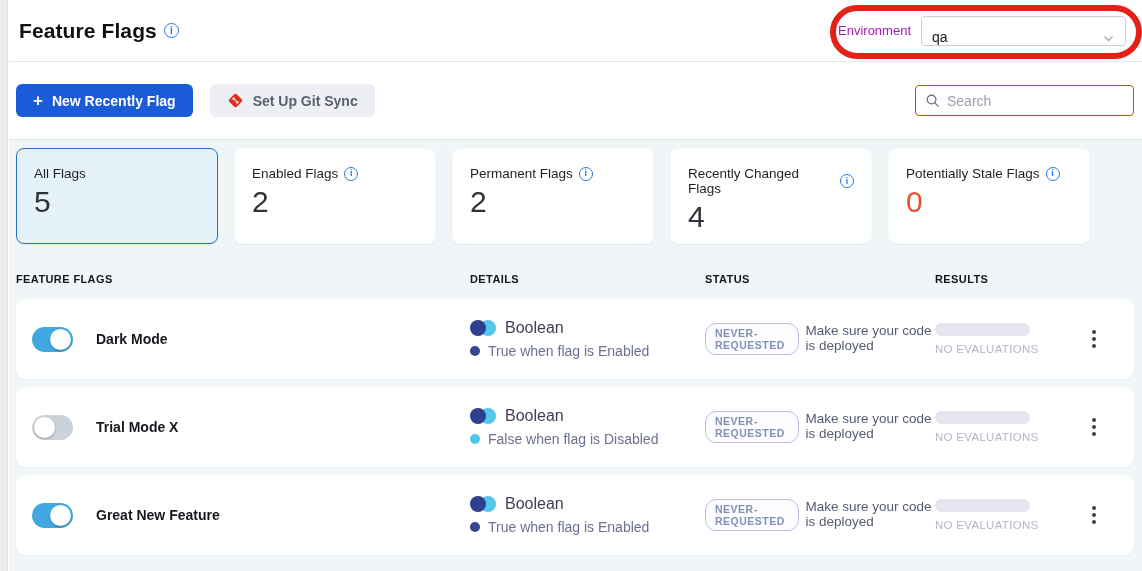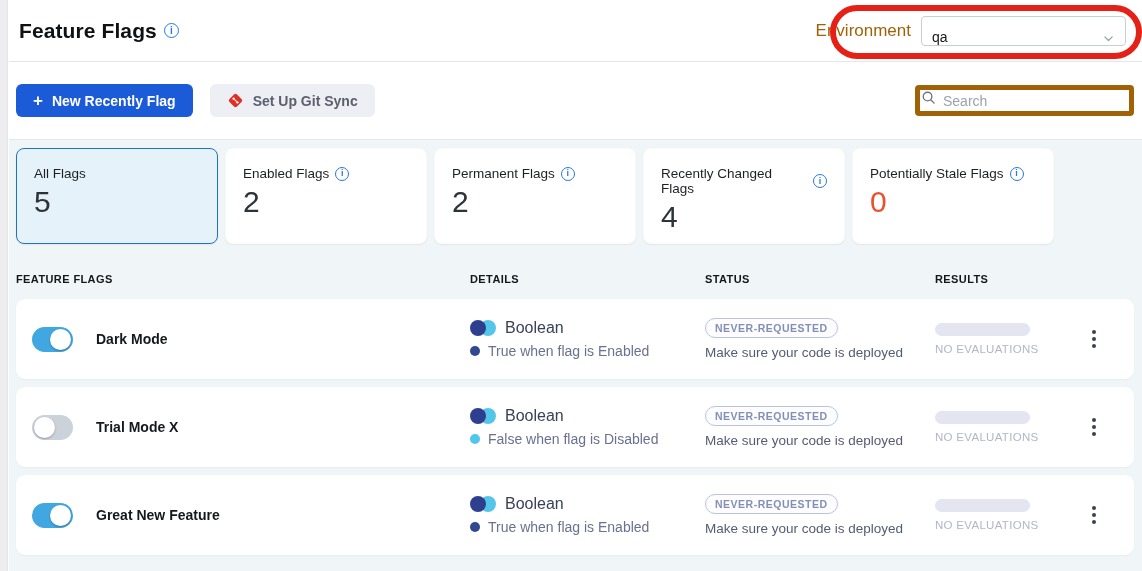--- a/index.html
+++ b/index.html
@@ -16,50 +16,50 @@
     display:flex; align-items:center; justify-content:space-between;
     padding:0 10px; position:relative; flex:0 0 auto; }
   .page-title-wrap { display:flex; align-items:center; gap:7px; }
   .page-title { font-size:21px; font-weight:700; color:#101114; letter-spacing:.1px; }
   .info-icon { display:inline-flex; align-items:center; justify-content:center;
     width:15px; height:15px; border:1.5px solid #2779e0; border-radius:50%;
     color:#2779e0; font-size:10px; font-weight:700; line-height:1; flex:0 0 auto; }
   .info-icon.small { width:14px; height:14px; font-size:9px; }
 
   .env-group { display:flex; align-items:center; gap:10px; margin-right:6px; }
-  .env-label { font-size:17px; color:#a16207; }
+  .env-label { font-size:13px; color:#a21caf; }
   .env-select { width:205px; height:30px; border:1px solid #c9ced6; border-radius:4px;
     background:#fff; display:flex; align-items:flex-end; justify-content:space-between;
     padding:0 10px; cursor:pointer; }
   .env-value { font-size:14px; color:#14161a; }
 
   .annotation { position:absolute; left:821px; top:5px; width:312px; height:54px;
     border:6px solid var(--annotation,#e42017); border-radius:28px;
     pointer-events:none; z-index:6; }
 
   
   .toolbar { height:78px; background:#fff; border-bottom:1px solid #e4e7ea;
     display:flex; align-items:center; padding:0 8px 0 7px; gap:17px; flex:0 0 auto; }
   .btn { height:33px; border:none; border-radius:6px; display:flex; align-items:center;
     gap:9px; font-family:inherit; font-size:14px; font-weight:700; padding:0 17px; cursor:pointer; }
   .btn-primary { background:var(--primary,#1c5bd8); color:#fff; }
   .btn-primary .plus { font-size:17px; font-weight:600; line-height:1; margin-top:-1px; }
   .btn-git { background:#edeff5; color:#5b606b; }
 
   .search-box { margin-left:auto; margin-right:0; width:219px; height:31px;
-    border:5px solid #a16207; border-radius:4px; background:#fff;
-    display:flex; padding:0 1px; gap:7px; }
+    border:1px solid #a16207; border-radius:4px; background:#fff;
+    display:flex; align-items:center; padding:0 9px; gap:7px; }
   .search-box input { border:none; outline:none; flex:1; font-family:inherit;
     font-size:14px; color:#2a2e35; min-width:0; background:transparent; }
   .search-box input::placeholder { color:#9aa2ad; }
 
   
   .content { flex:1; background:#f0f5f8; padding:8px 8px 0 7px; overflow:hidden; }
 
-  .cards { display:flex; gap:7px; }
+  .cards { display:flex; gap:16px; }
   .card { width:202px; height:96px; background:#fff; border:1px solid rgba(0,0,0,0.02);
     border-radius:8px; box-shadow:0 1px 2px rgba(16,24,40,.06);
     padding:17px 17px 0 17px; cursor:pointer; }
   .card.selected { background:#e6f2fa; border:1px solid #2173c2; }
   .card-label { font-size:13.5px; color:#1d2025; display:flex; align-items:center; gap:6px; }
   .card-value { font-size:30px; color:#2f3338; margin-top:4px; font-weight:500; }
   .card-value.stale { color:var(--stale,#e8512d); }
 
   .grid-cols { display:grid; grid-template-columns:454px 235px 230px 1fr; align-items:center; }
   .table-head { padding:29px 0 14px 0; }
@@ -82,21 +82,21 @@
   .cell-details { display:flex; flex-direction:column; gap:6px; }
   .type-line { display:flex; align-items:center; gap:9px; font-size:16px;
     color:#3a4156; font-weight:500; }
   .bool-icon { position:relative; width:26px; height:16px; flex:0 0 auto; }
   .bool-icon i { position:absolute; top:0; width:16px; height:16px; border-radius:50%; }
   .bool-icon .c1 { left:0; background:#2e3f8f; z-index:2; }
   .bool-icon .c2 { left:10px; background:#54c6ea; z-index:1; }
   .default-line { display:flex; align-items:center; gap:8px; font-size:14px; color:#6a7090; }
   .dot { width:10px; height:10px; border-radius:50%; flex:0 0 auto; }
 
-  .cell-status { display:flex; flex-direction:column; align-items:flex-start; gap:7px; }
+  .cell-status { display:flex; flex-direction:row; align-items:flex-start; gap:7px; }
   .badge { font-size:10.5px; font-weight:700; letter-spacing:.5px; color:#8290b6;
     border:1px solid #b9c4e1; border-radius:11px; padding:3px 9px; background:#fdfdff; }
   .status-text { font-size:13.5px; color:#555b72; }
 
   .cell-results { display:flex; flex-direction:column; gap:7px; }
   .result-bar { width:95px; height:13px; border-radius:7px; background:#e4e5f1; }
   .no-eval { font-size:11.5px; color:#b2b6c6; letter-spacing:.3px; }
 
   .kebab { position:absolute; right:34px; top:50%; transform:translateY(-50%);
     display:flex; flex-direction:column; gap:3px; cursor:pointer; padding:4px; }

